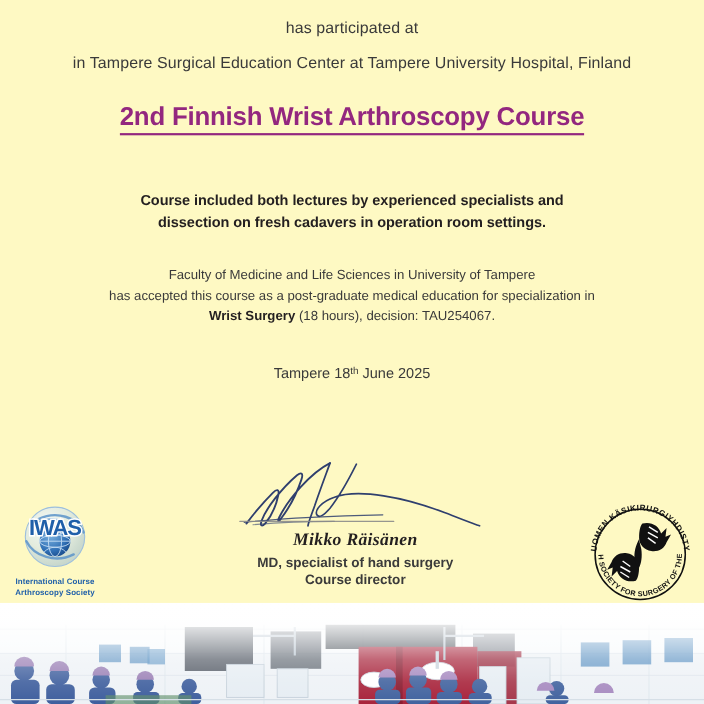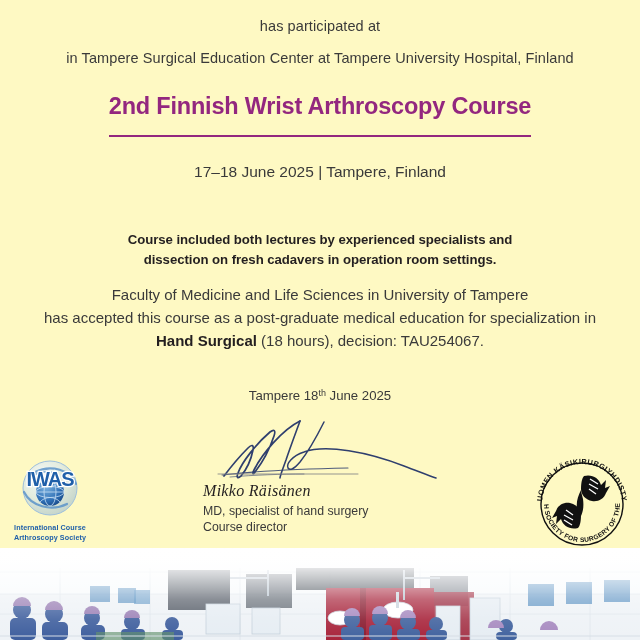--- a/index.html
+++ b/index.html
@@ -37,57 +37,58 @@
     letter-spacing: .1px;
   }
   .course-title {
     margin-top: 27px;
     font-size: 23.5px;
     font-weight: bold;
     color: #93277f;
     letter-spacing: -.2px;
     display: inline-block;
     border-bottom: 2px solid #93277f;
-    padding-bottom: 15px;
+    padding-bottom: 1px;
     line-height: 1.15;
   }
   .line-date {
     margin-top: 26px;
     font-size: 15.5px;
     color: #3a3a3a;
   }
   .line-desc {
     margin-top: 49px;
     font-size: 13.2px;
     font-weight: bold;
     line-height: 1.55;
     color: #231f20;
     letter-spacing: -.05px;
   }
   .accred {
-    margin-top: 12px;
-    font-size: 15px;
+    margin-top: 28px;
+    font-size: 12px;
     line-height: 1.55;
     color: #3a3a3a;
   }
   .accred b { color: #231f20; }
   .line-place-date {
     margin-top: 35px;
     font-size: 13.2px;
     color: #3a3a3a;
   }
   sup { font-size: .68em; vertical-align: .45em; }
 
   
   .sig-block {
     position: absolute;
     left: 203px;
     top: 418px;
     width: 240px;
-    text-align: left;
+    text-align: center;
+    font-weight: bold;
   }
   .sig-svg { display: block; margin: 0 auto; }
   .sig-name {
     font-family: "Liberation Serif", serif;
     font-style: italic;
     font-size: 16px;
     color: #231f20;
     margin-top: -2px;
     letter-spacing: .3px;
   }
@@ -159,31 +160,30 @@
   <div class="text-body">
 
     <div class="line-participated">has participated at</div>
 
     <div class="line-venue">in Tampere Surgical Education Center at Tampere University Hospital, Finland</div>
 
     <div>
       <div class="course-title">2nd Finnish Wrist Arthroscopy Course</div>
     </div>
 
-    <div class="line-date">17–18 June 2025 | Tampere, Finland</div>
 
     <div class="line-desc">
       <div>Course included both lectures by experienced specialists and</div>
       <div>dissection on fresh cadavers in operation room settings.</div>
     </div>
 
     <div class="accred">
       <div>Faculty of Medicine and Life Sciences in University of Tampere</div>
       <div>has accepted this course as a post-graduate medical education for specialization in</div>
-      <div><b>Hand Surgical</b><span> (18 hours), decision: TAU254067.</span></div>
+      <div><b>Wrist Surgery</b><span> (18 hours), decision: TAU254067.</span></div>
     </div>
 
     <div class="line-place-date"><span>Tampere 18</span><sup>th</sup><span> June 2025</span></div>
   </div>
 
   <div class="sig-block">
     <svg class="sig-svg" width="230" height="66" viewBox="0 0 230 66">
       <g fill="none" stroke="#2f3f6e" stroke-linecap="round">
         <path d="M16,58 C22,50 30,40 40,30 C44,26 46,27 45,32 C43,42 38,52 33,58
                  C30,61 28,60 30,55 C34,44 48,26 62,14 C66,11 68,12 66,18

